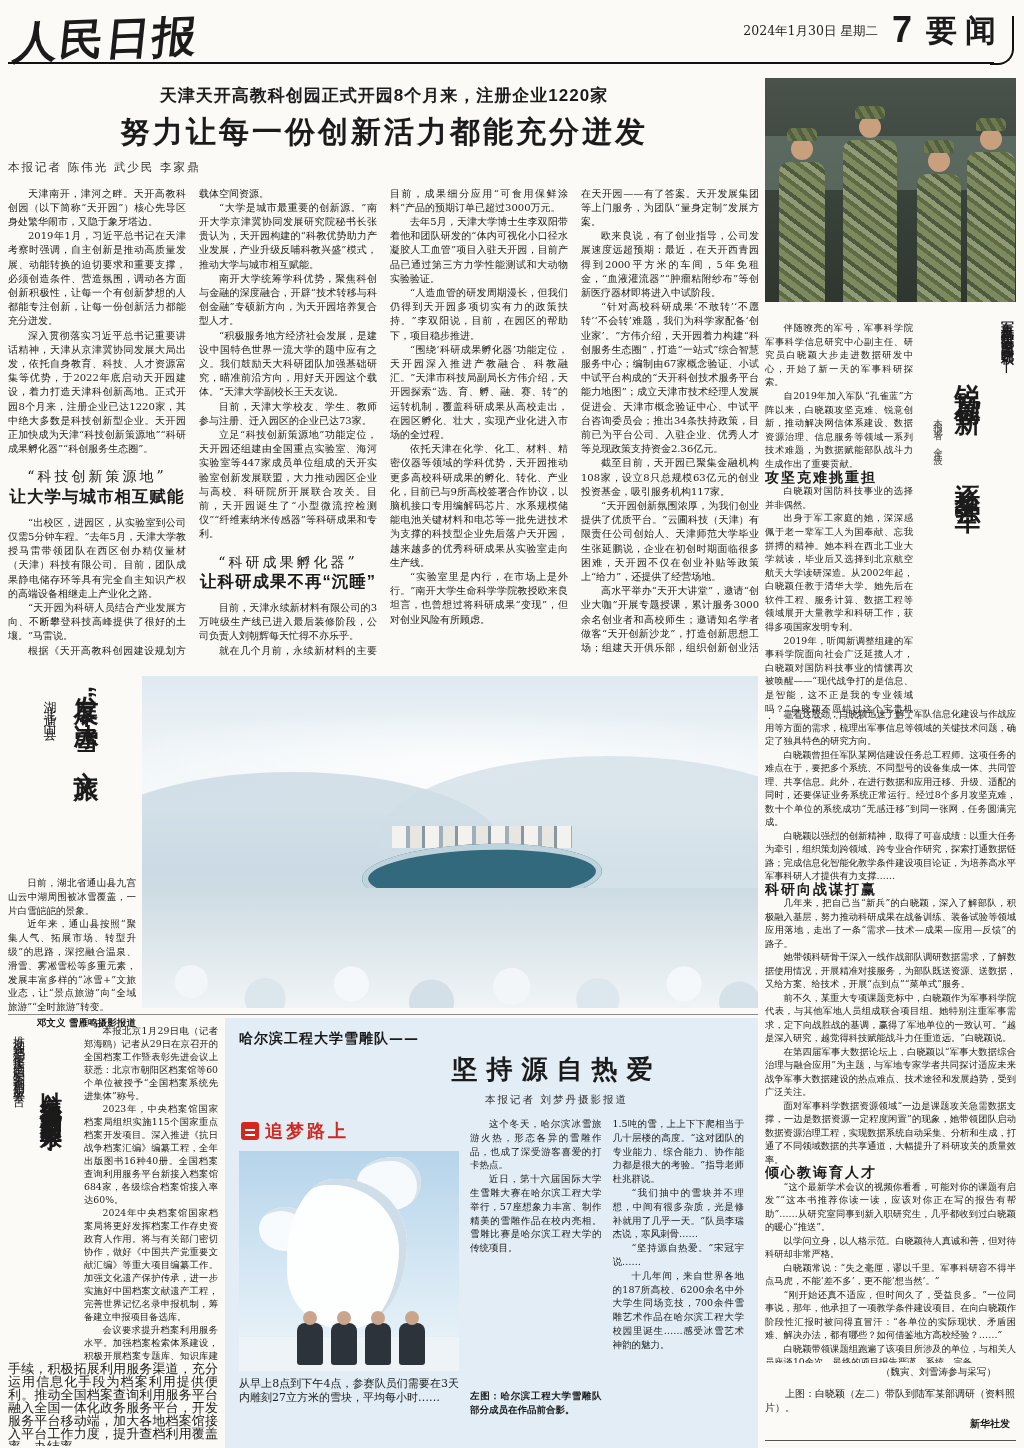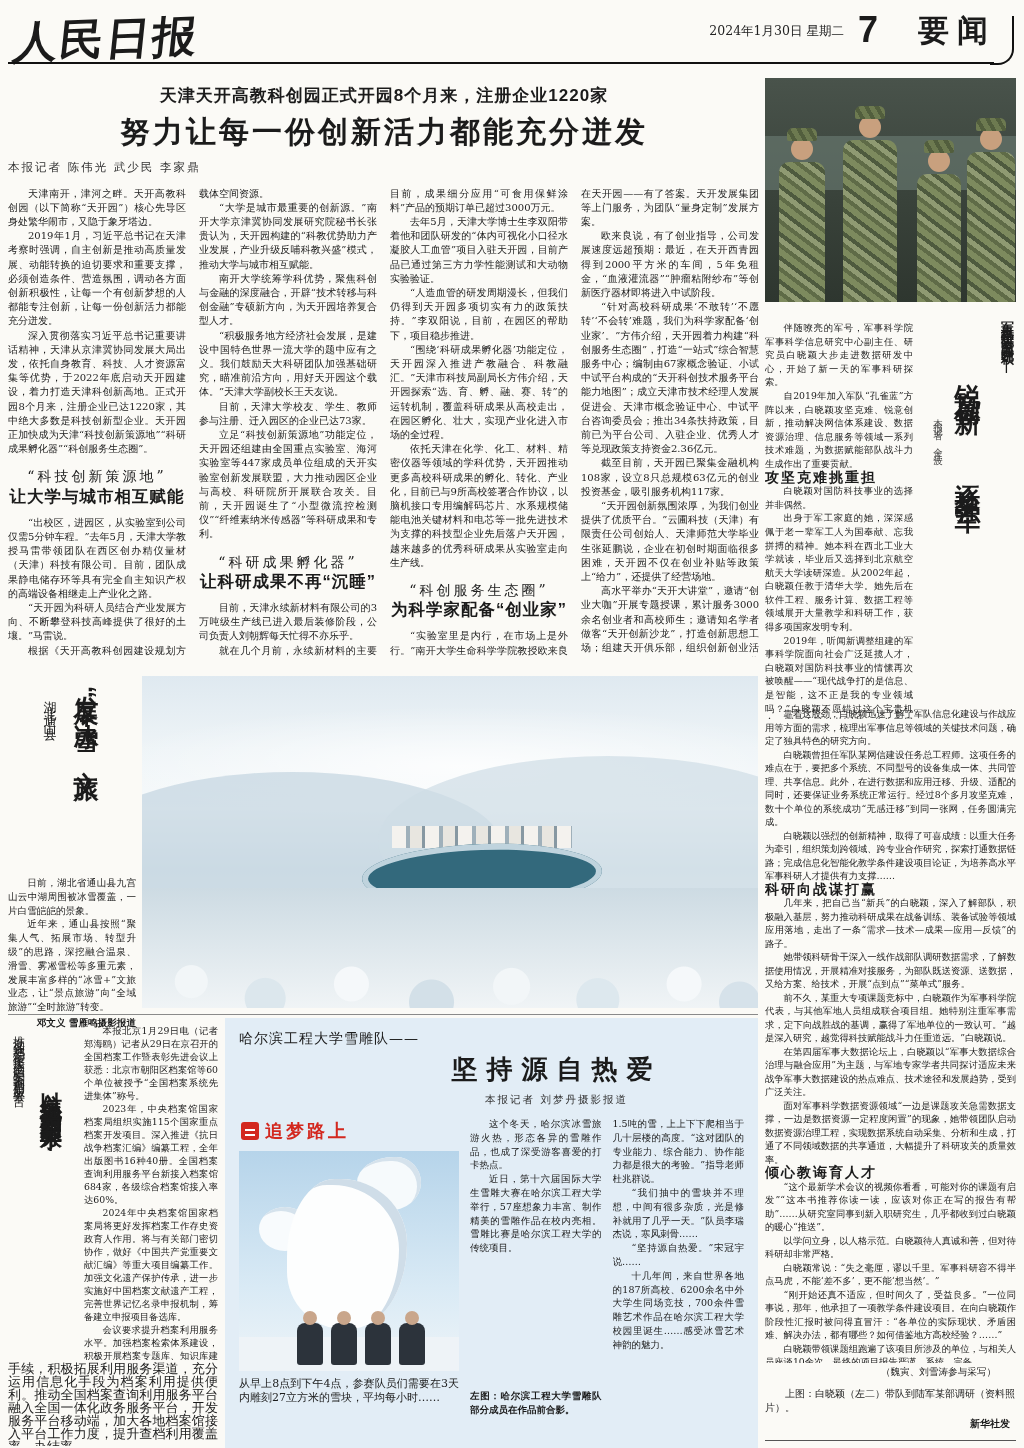--- a/index.html
+++ b/index.html
@@ -4,21 +4,21 @@
 <style>
   html,body{margin:0;padding:0;background:#e8e6e0;}
   .page{position:relative;width:1024px;height:1448px;background:#fbfaf6;color:#1b1b1b;
         font-family:"DejaVu Serif", serif;overflow:hidden;}
   
   .masthead{position:absolute;left:14px;top:10px;font-size:44px;font-weight:bold;
             transform:skewX(-8deg) rotate(-2deg);letter-spacing:2px;font-family:"DejaVu Serif",serif;}
   .hdr-right{position:absolute;right:10px;top:12px;display:flex;align-items:flex-end;gap:14px;}
   .hdr-date{font-size:12.5px;padding-bottom:8px;color:#222;}
   .hdr-page{font-size:36px;font-weight:bold;font-family:"Liberation Sans",sans-serif;line-height:1;}
-  .hdr-section{font-size:31px;font-weight:bold;letter-spacing:8px;font-family:"Liberation Sans",sans-serif;line-height:1.1;padding-right:18px;margin-left:26px;}
+  .hdr-section{font-size:31px;font-weight:bold;letter-spacing:8px;font-family:"Liberation Sans",sans-serif;line-height:1.1;padding-right:10px;}
   .hdr-rule{position:absolute;left:8px;right:30px;top:62px;border-top:2.5px solid #111;}
   .hdr-bracket{position:absolute;right:10px;top:16px;width:22px;height:47px;
                border-right:2.5px solid #111;border-bottom:2.5px solid #111;border-bottom-right-radius:16px;}
   
   .copy p{margin:0;text-indent:2em;text-align:justify;}
   .copy p.cont{text-indent:0;}
   .vert{writing-mode:vertical-rl;}
   
   .lead{position:absolute;left:8px;top:84px;width:752px;}
   .lead-kicker{text-align:center;font-size:17px;font-weight:bold;font-family:"Liberation Sans",sans-serif;letter-spacing:1px;}
@@ -61,21 +61,21 @@
   .mid-rule{position:absolute;left:8px;top:1014px;width:750px;border-top:1px solid #8a8a8a;}
   
   .archive{position:absolute;left:8px;top:1022px;width:210px;height:424px;}
   .arch-kicker{position:absolute;left:2px;top:4px;height:280px;font-size:12px;letter-spacing:3px;font-family:"Liberation Sans",sans-serif;}
   .arch-head{position:absolute;left:28px;top:52px;height:316px;font-size:22px;font-weight:bold;
              font-family:"Liberation Sans",sans-serif;letter-spacing:3px;}
   .arch-body{position:absolute;left:76px;top:2px;width:134px;height:336px;overflow:hidden;font-size:9.3px;line-height:13px;}
   .arch-tail{position:absolute;left:0;top:340px;width:210px;height:84px;overflow:hidden;font-size:13px;line-height:13px;text-align:justify;}
   
   .snow{position:absolute;left:225px;top:1018px;width:533px;height:430px;background:#e2edf6;box-sizing:border-box;padding:12px 14px;}
-  .snow-kicker{font-size:14px;letter-spacing:1px;}
+  .snow-kicker{font-size:14px;letter-spacing:1px;font-weight:bold;}
   .snow-head{text-align:center;padding-left:130px;font-size:26px;font-weight:bold;
              font-family:"Liberation Sans",sans-serif;letter-spacing:9px;margin-top:4px;}
   .snow-byline{text-align:center;padding-left:130px;font-size:10.5px;color:#333;margin-top:6px;letter-spacing:2px;}
   .snow-row{display:flex;gap:11px;margin-top:10px;}
   .snow-fig{width:220px;}
   .badge{display:flex;align-items:center;gap:6px;margin:2px 0 8px 2px;}
   .badge-icon{width:18px;height:18px;border-radius:3px;background:#d3281f;position:relative;}
   .badge-icon:after{content:"";position:absolute;left:4px;top:4px;right:4px;bottom:4px;
                     background:repeating-linear-gradient(0deg,#fff 0 2px,#d3281f 2px 5px);}
   .badge-label{font-size:18px;font-weight:bold;color:#d3281f;font-family:"Liberation Sans",sans-serif;letter-spacing:3px;}
@@ -173,24 +173,20 @@
           </div>
       </div>
       <div class="lead-col copy">
         <p class="cont">目前，成果细分应用“可食用保鲜涂料”产品的预期订单已超过3000万元。</p>
         <div>
             <p>去年5月，天津大学博士生李双阳带着他和团队研发的“体内可视化小口径水凝胶人工血管”项目入驻天开园，目前产品已通过第三方力学性能测试和大动物实验验证。</p>
             <p>“人造血管的研发周期漫长，但我们仍得到天开园多项切实有力的政策扶持。”李双阳说，目前，在园区的帮助下，项目稳步推进。</p>
             <p>“围绕‘科研成果孵化器’功能定位，天开园深入推进产教融合、科教融汇。”天津市科技局副局长方伟介绍，天开园探索“选、育、孵、融、赛、转”的运转机制，覆盖科研成果从高校走出，在园区孵化、壮大，实现产业化进入市场的全过程。</p>
             <p>依托天津在化学、化工、材料、精密仪器等领域的学科优势，天开园推动更多高校科研成果的孵化、转化、产业化，目前已与9所高校签署合作协议，以脑机接口专用编解码芯片、水系规模储能电池关键材料和电芯等一批先进技术为支撑的科技型企业先后落户天开园，越来越多的优秀科研成果从实验室走向生产线。</p>
           </div>
-        <div class="lead-sub">
-          <div class="sub-quote">“科创服务生态圈”</div>
-          <div class="sub-title">为科学家配备“创业家”</div>
-        </div>
         <div>
             <p>“实验室里是内行，在市场上是外行。”南开大学生命科学学院教授欧来良坦言，也曾想过将科研成果“变现”，但对创业风险有所顾虑。</p>
           </div>
       </div>
       <div class="lead-col copy">
         <p class="cont">在天开园——有了答案。天开发展集团等上门服务，为团队“量身定制”发展方案。</p>
         <div>
             <p>欧来良说，有了创业指导，公司发展速度远超预期：最近，在天开西青园得到2000平方米的车间，5年免租金，“血液灌流器”“肿瘤粘附纱布”等创新医疗器材即将进入中试阶段。</p>
             <p>“针对高校科研成果‘不敢转’‘不愿转’‘不会转’难题，我们为科学家配备‘创业家’。”方伟介绍，天开园着力构建“科创服务生态圈”，打造“一站式”综合智慧服务中心；编制由67家概念验证、小试中试平台构成的“天开科创技术服务平台能力地图”；成立天津市技术经理人发展促进会、天津市概念验证中心、中试平台咨询委员会；推出34条扶持政策，目前已为平台公司、入驻企业、优秀人才等兑现政策支持资金2.36亿元。</p>
             <p>截至目前，天开园已聚集金融机构108家，设立8只总规模63亿元的创业投资基金，吸引服务机构117家。</p>

